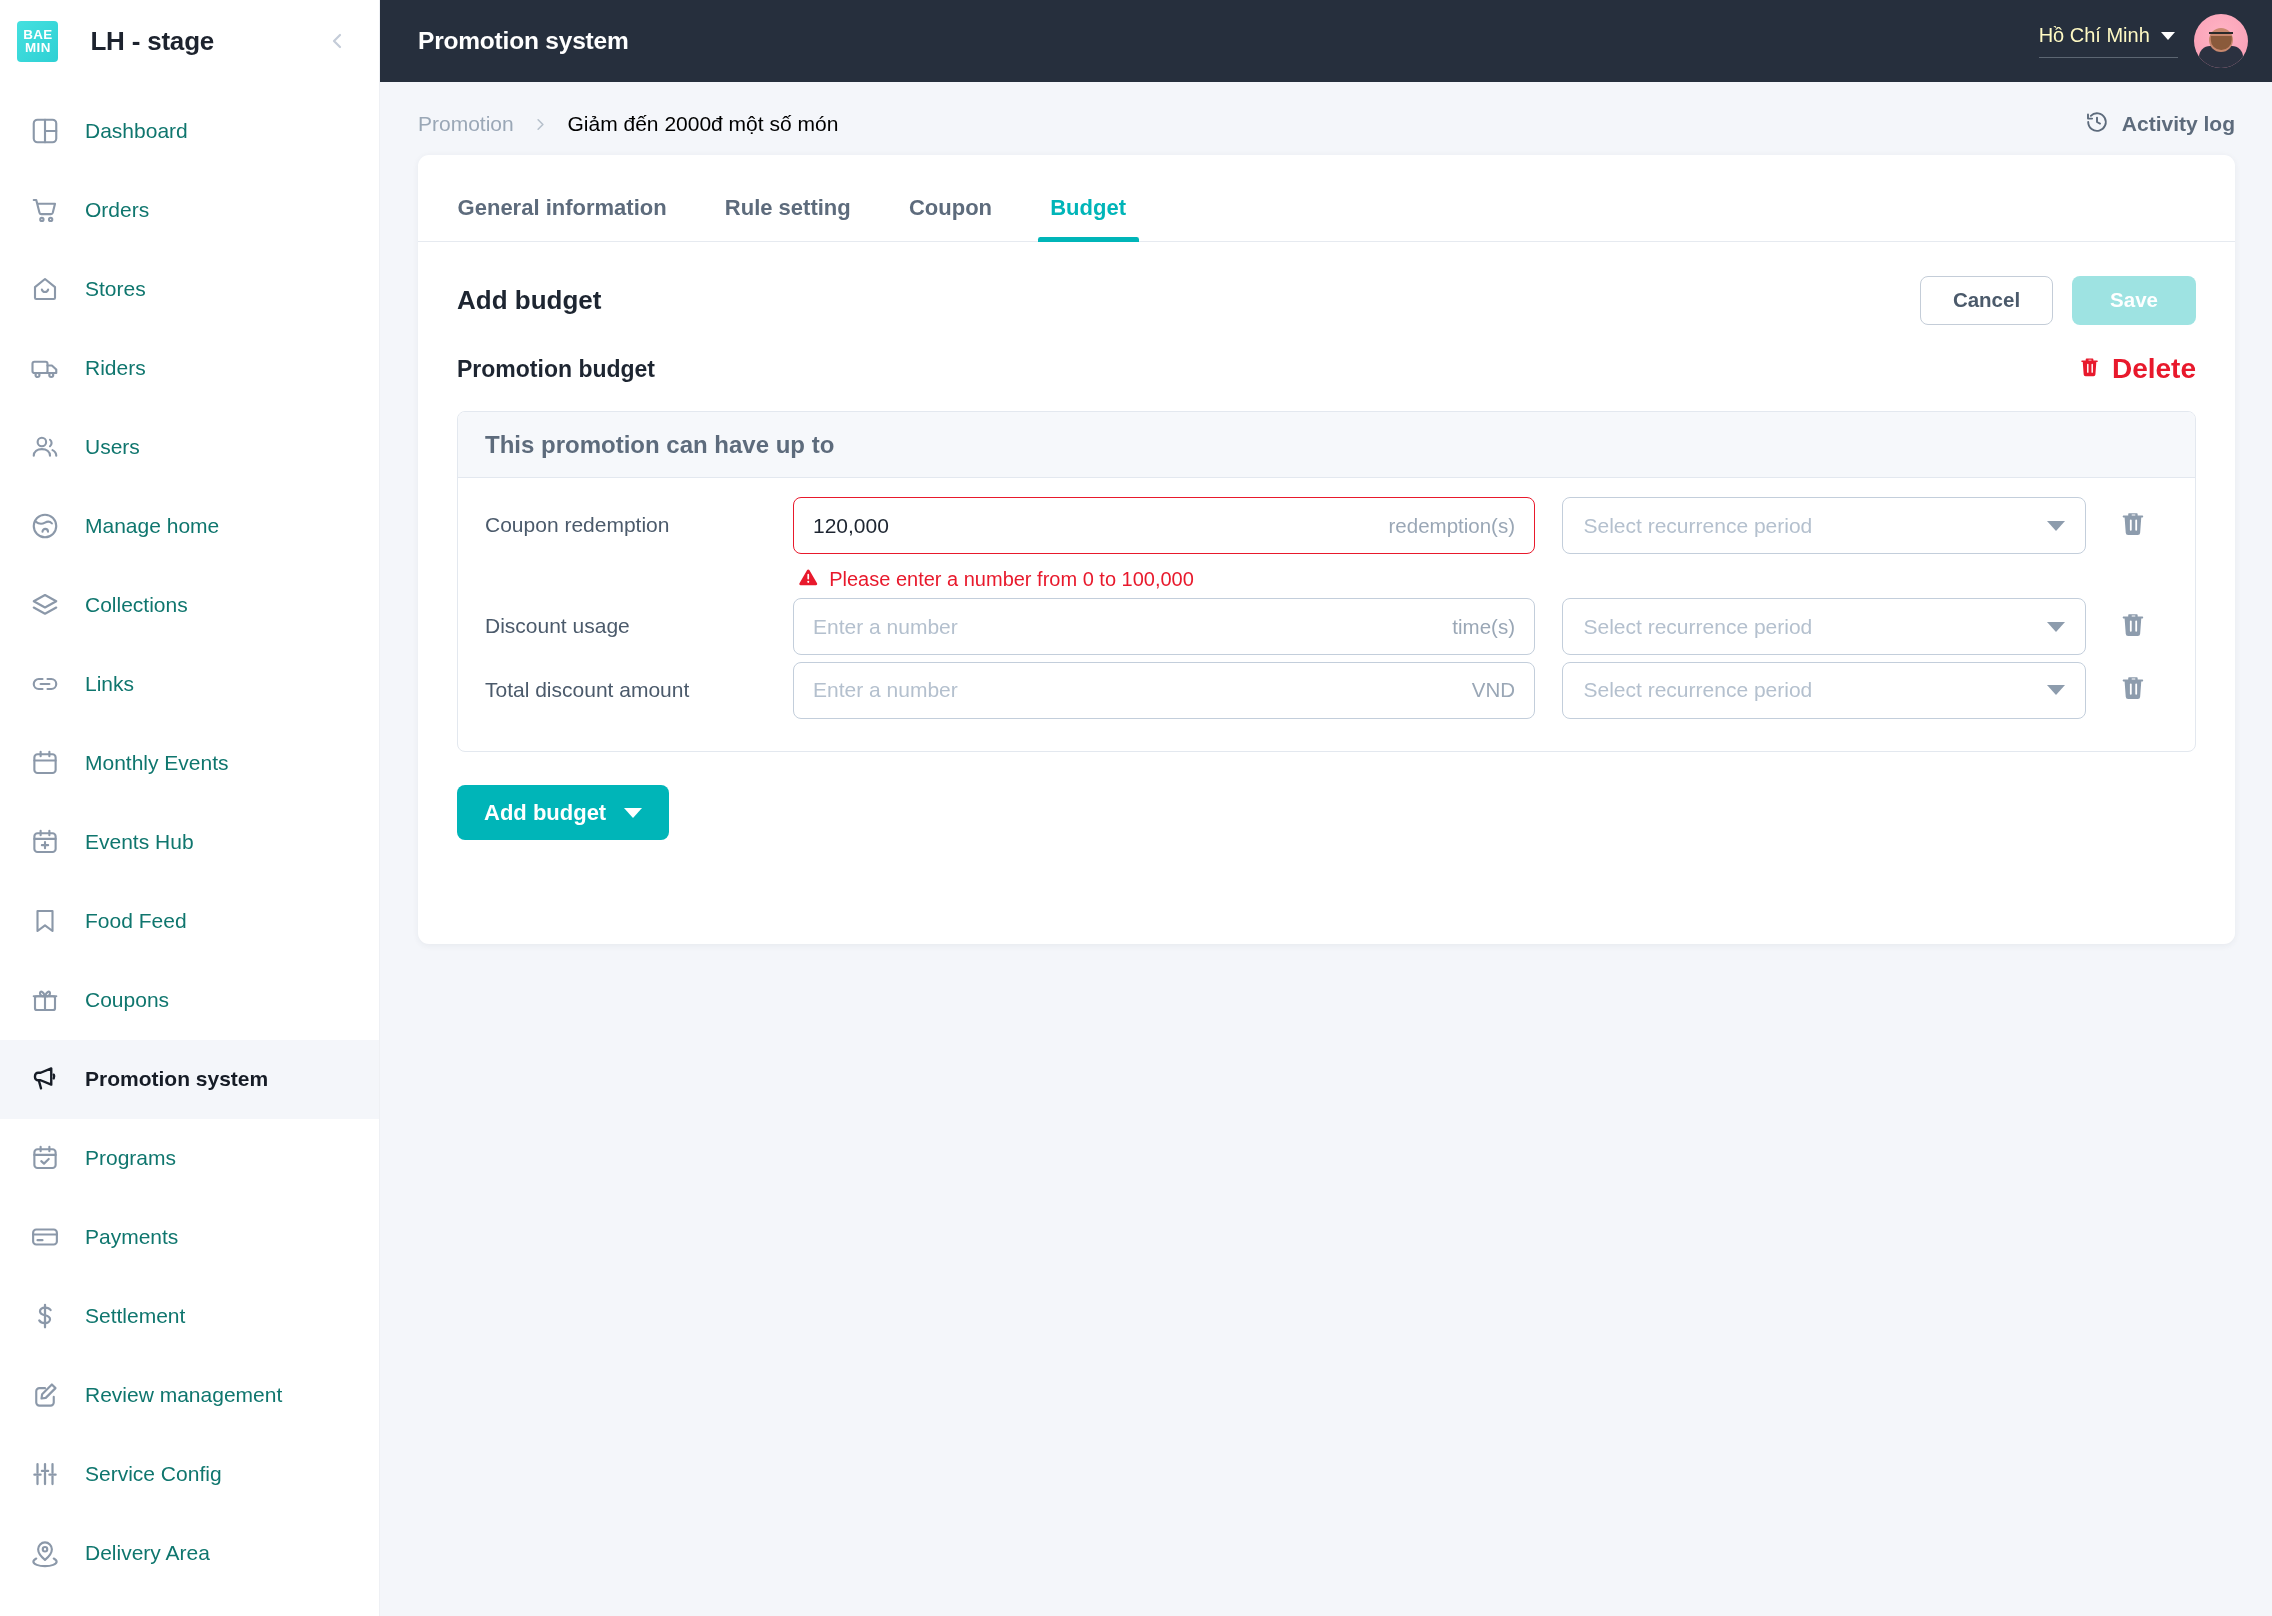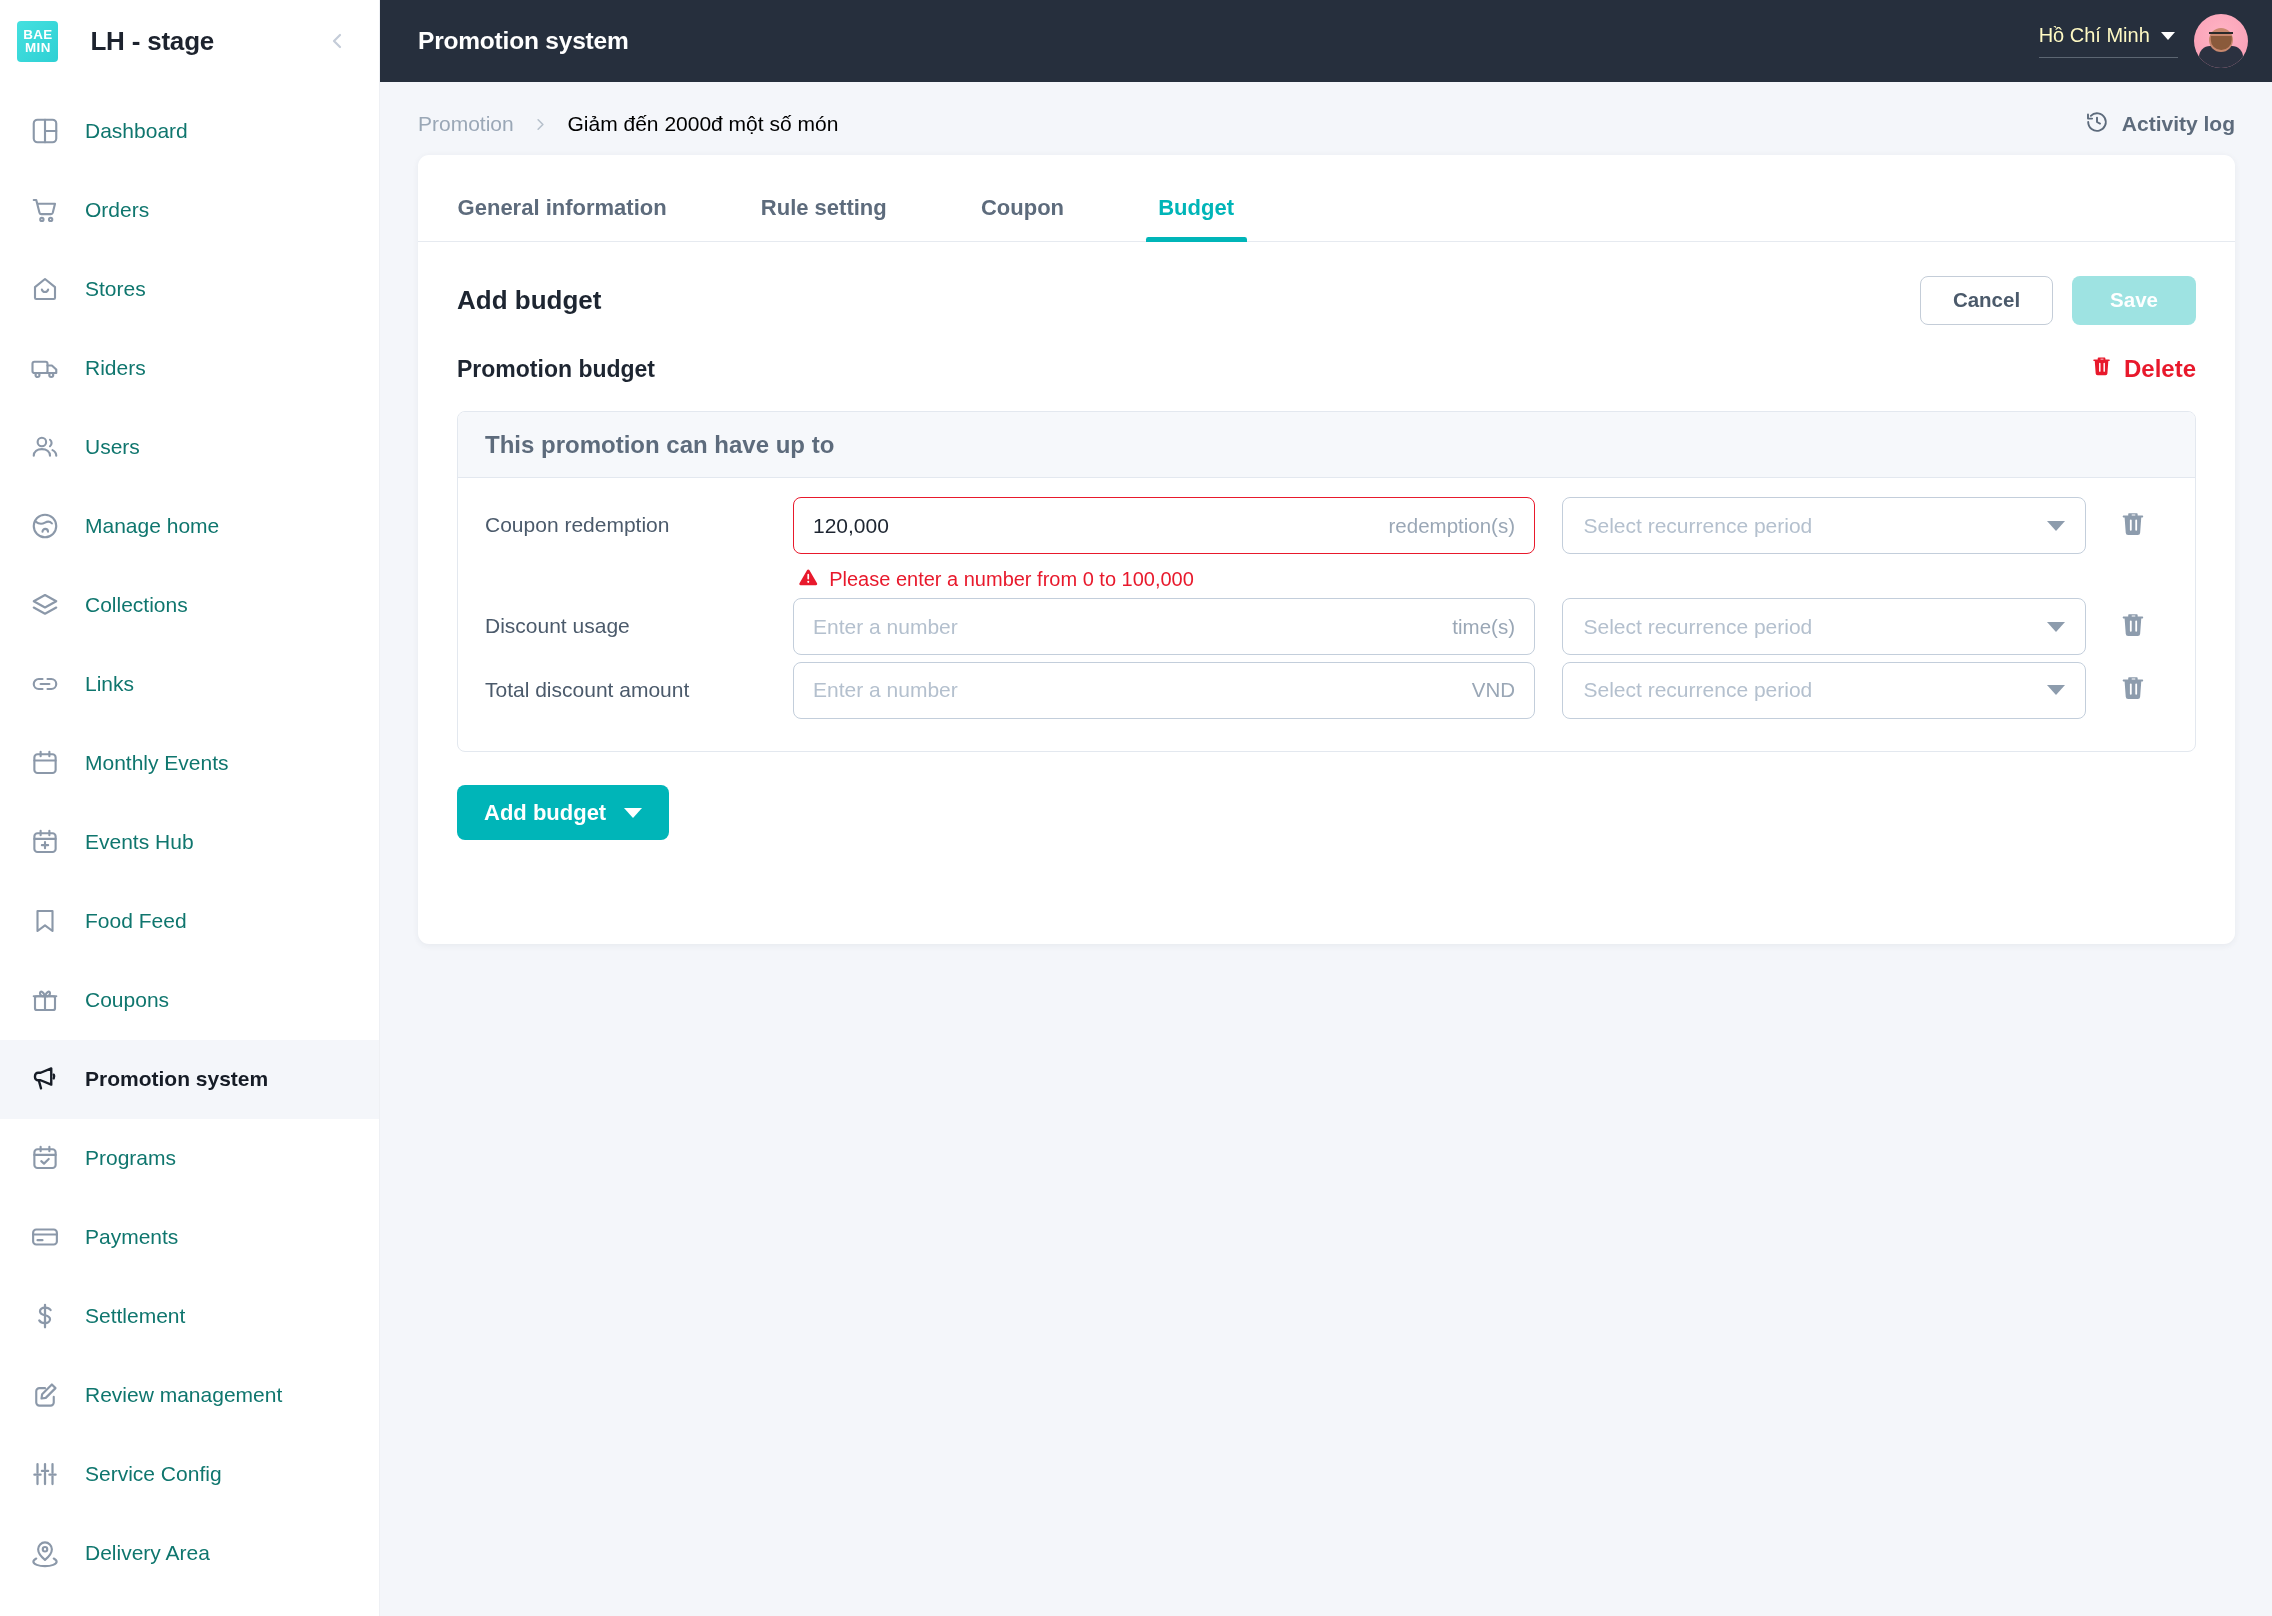--- a/index.html
+++ b/index.html
@@ -151,21 +151,20 @@
     box-shadow: 0 1.6px 6.3px rgba(31,45,61,0.06);
     height: 789px;
     display: flex; flex-direction: column;
     overflow: hidden;
   }
   .tabs {
     display: flex; align-items: flex-end;
     height: 87px; flex: 0 0 87px;
     border-bottom: 0.8px solid #e6eaf0;
     padding: 0 27px;
-    gap: 36px;
   }
   .tab {
     font-size: 22px; color: #5d6b7c; font-weight: 700;
     padding: 0 12.6px 20.5px 12.6px; margin-right: 33px;
     cursor: pointer; position: relative;
   }
   .tab.active { color: #00b5b8; }
   .tab.active::after {
     content: ""; position: absolute; left: 0; right: 0; bottom: -0.8px;
     height: 4.7px; background: #00b5b8; border-radius: 2.4px 2.4px 0 0;
@@ -187,21 +186,21 @@
     border: none; border-radius: 8px;
     background: #9ee3e2; color: #ffffff;
     font-size: 20.5px; font-weight: 700; cursor: pointer;
     font-family: "Liberation Sans", sans-serif;
   }
 
   .sub-head { display: flex; align-items: center; height: 62px; margin-top: 8px; }
   .sub-title { font-size: 23px; font-weight: 700; color: #1d2531; text-align: center; }
   .delete-btn {
     margin-left: auto; display: flex; align-items: center; gap: 11px;
-    color: #e8192c; font-size: 24px; font-weight: 700; cursor: pointer;
+    color: #e8192c; font-size: 28px; font-weight: 700; cursor: pointer;
   }
 
   .table {
     border: 0.8px solid #e3e8ef; border-radius: 8px;
     overflow: hidden; margin-top: 11px;
   }
   .table-head {
     background: #f6f8fb; height: 66px;
     display: flex; align-items: center;
     padding-left: 27px;

